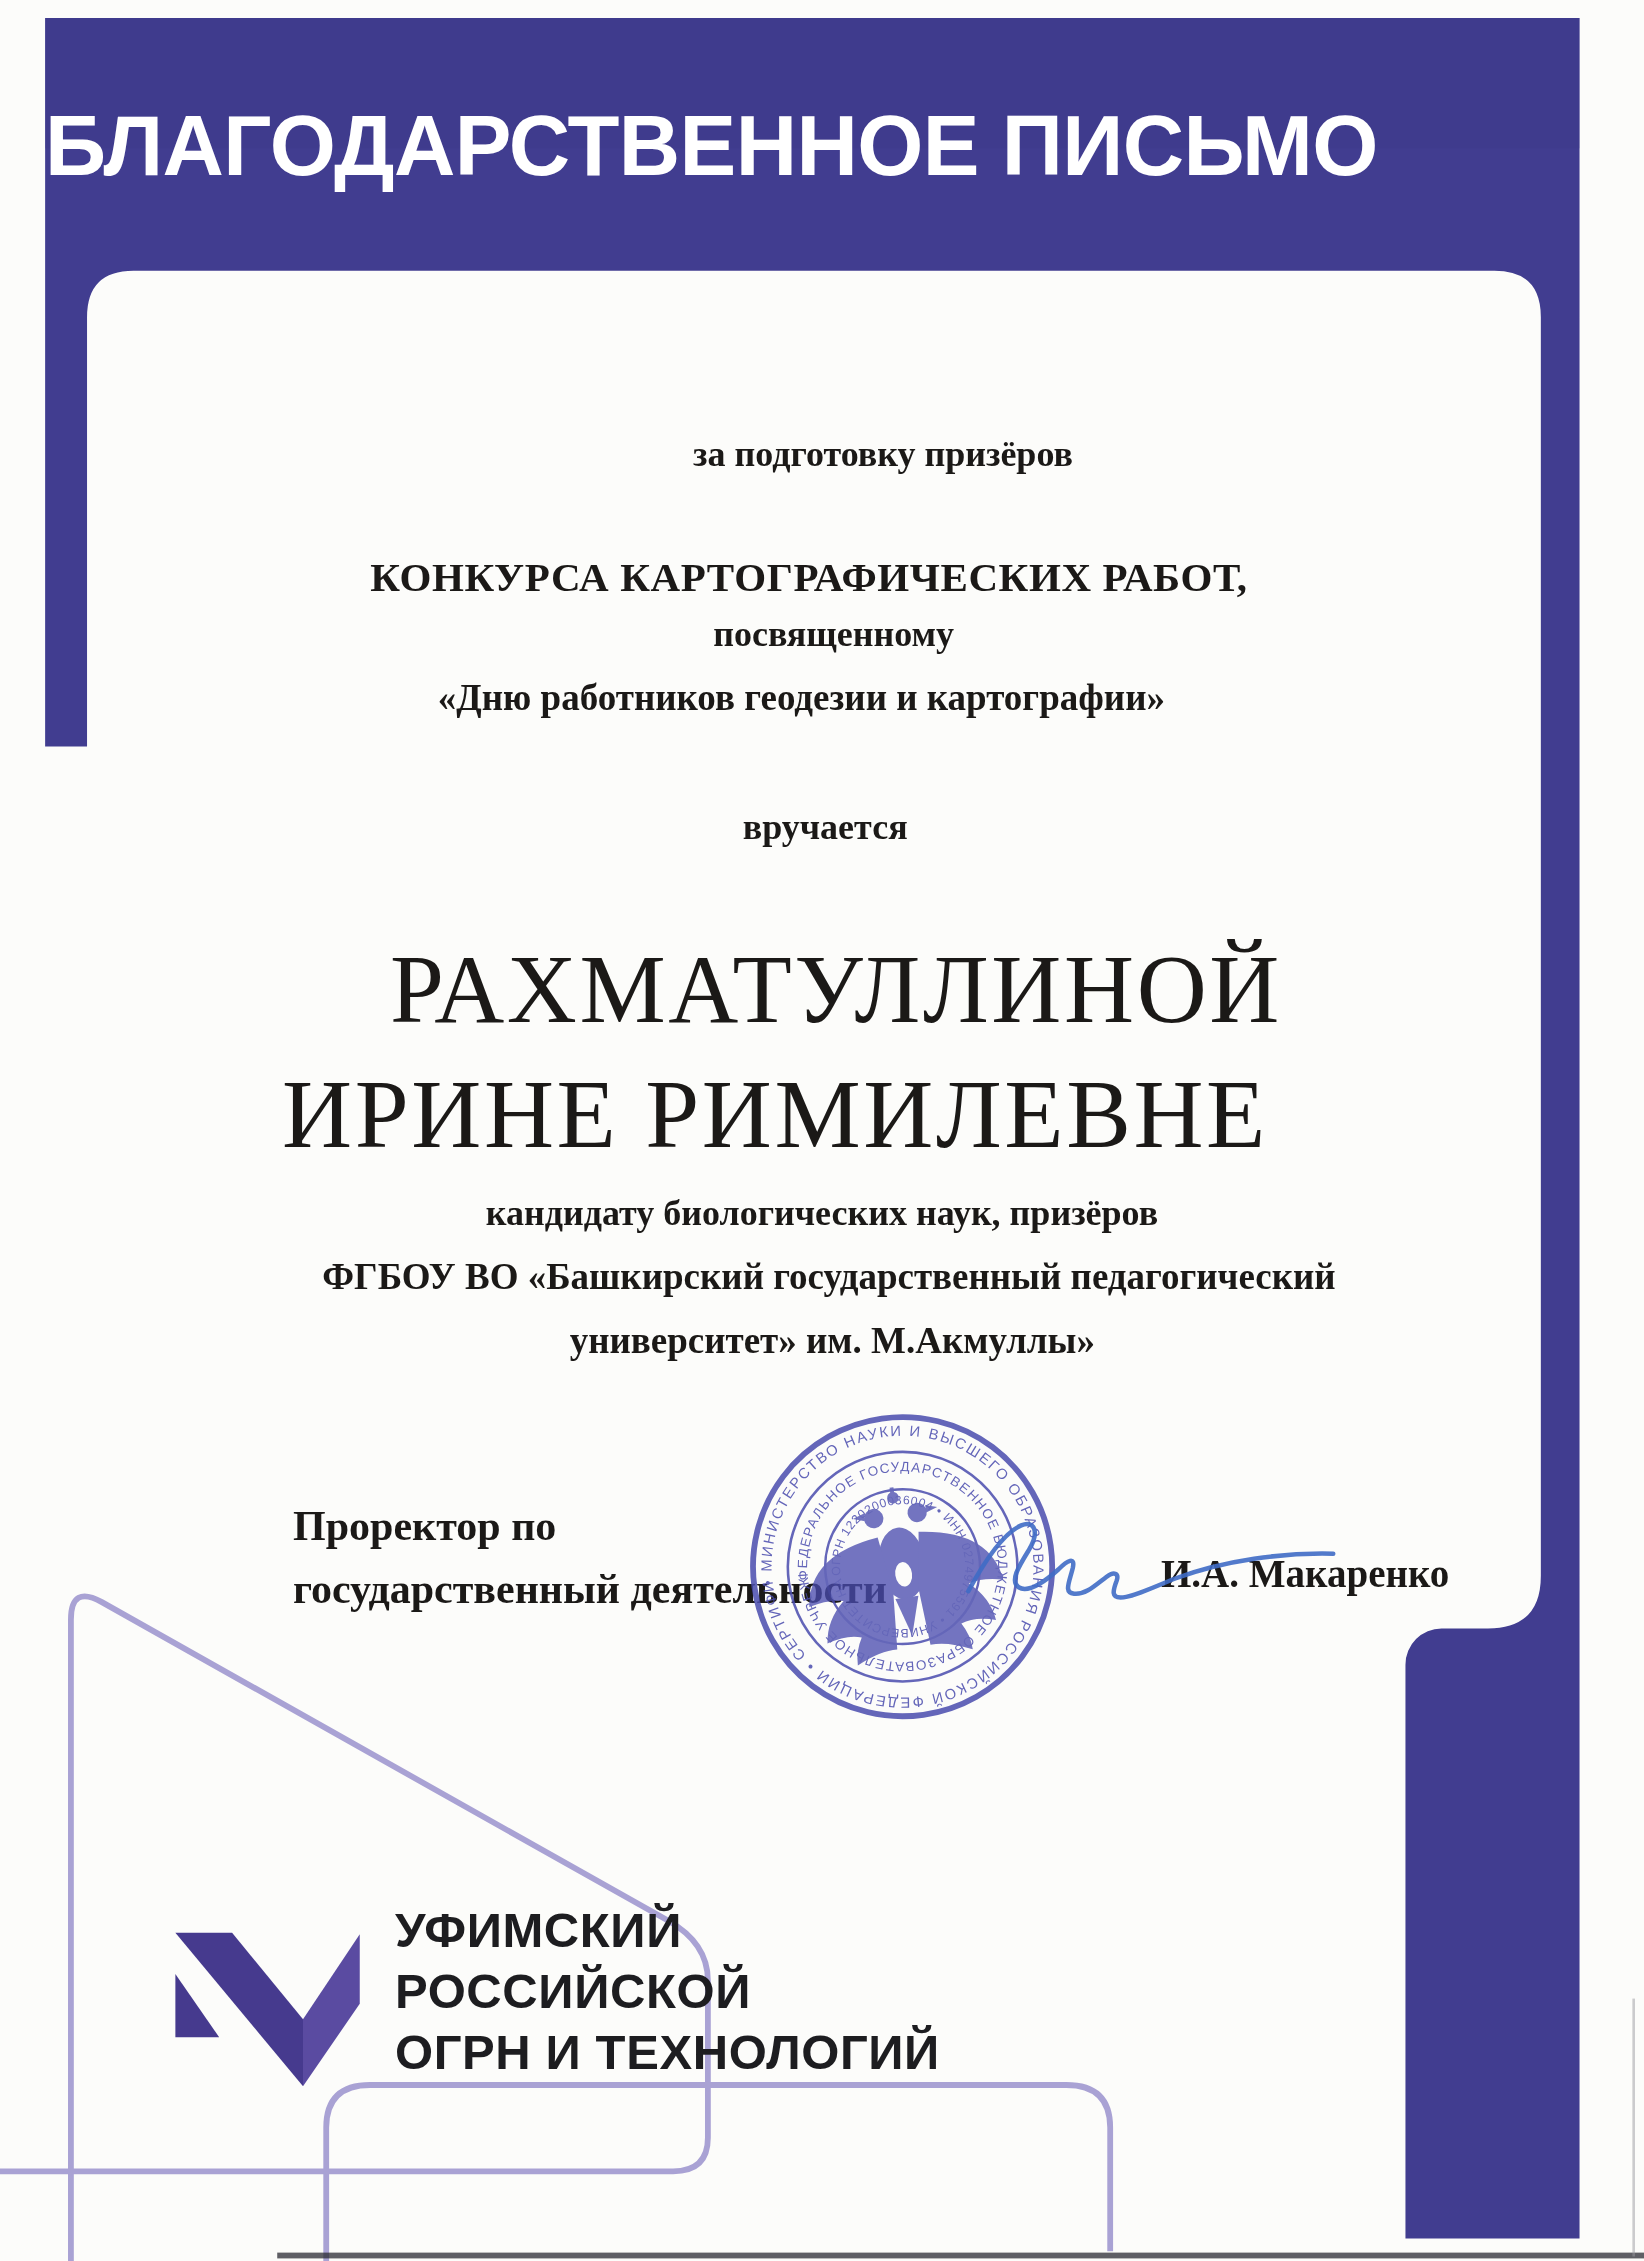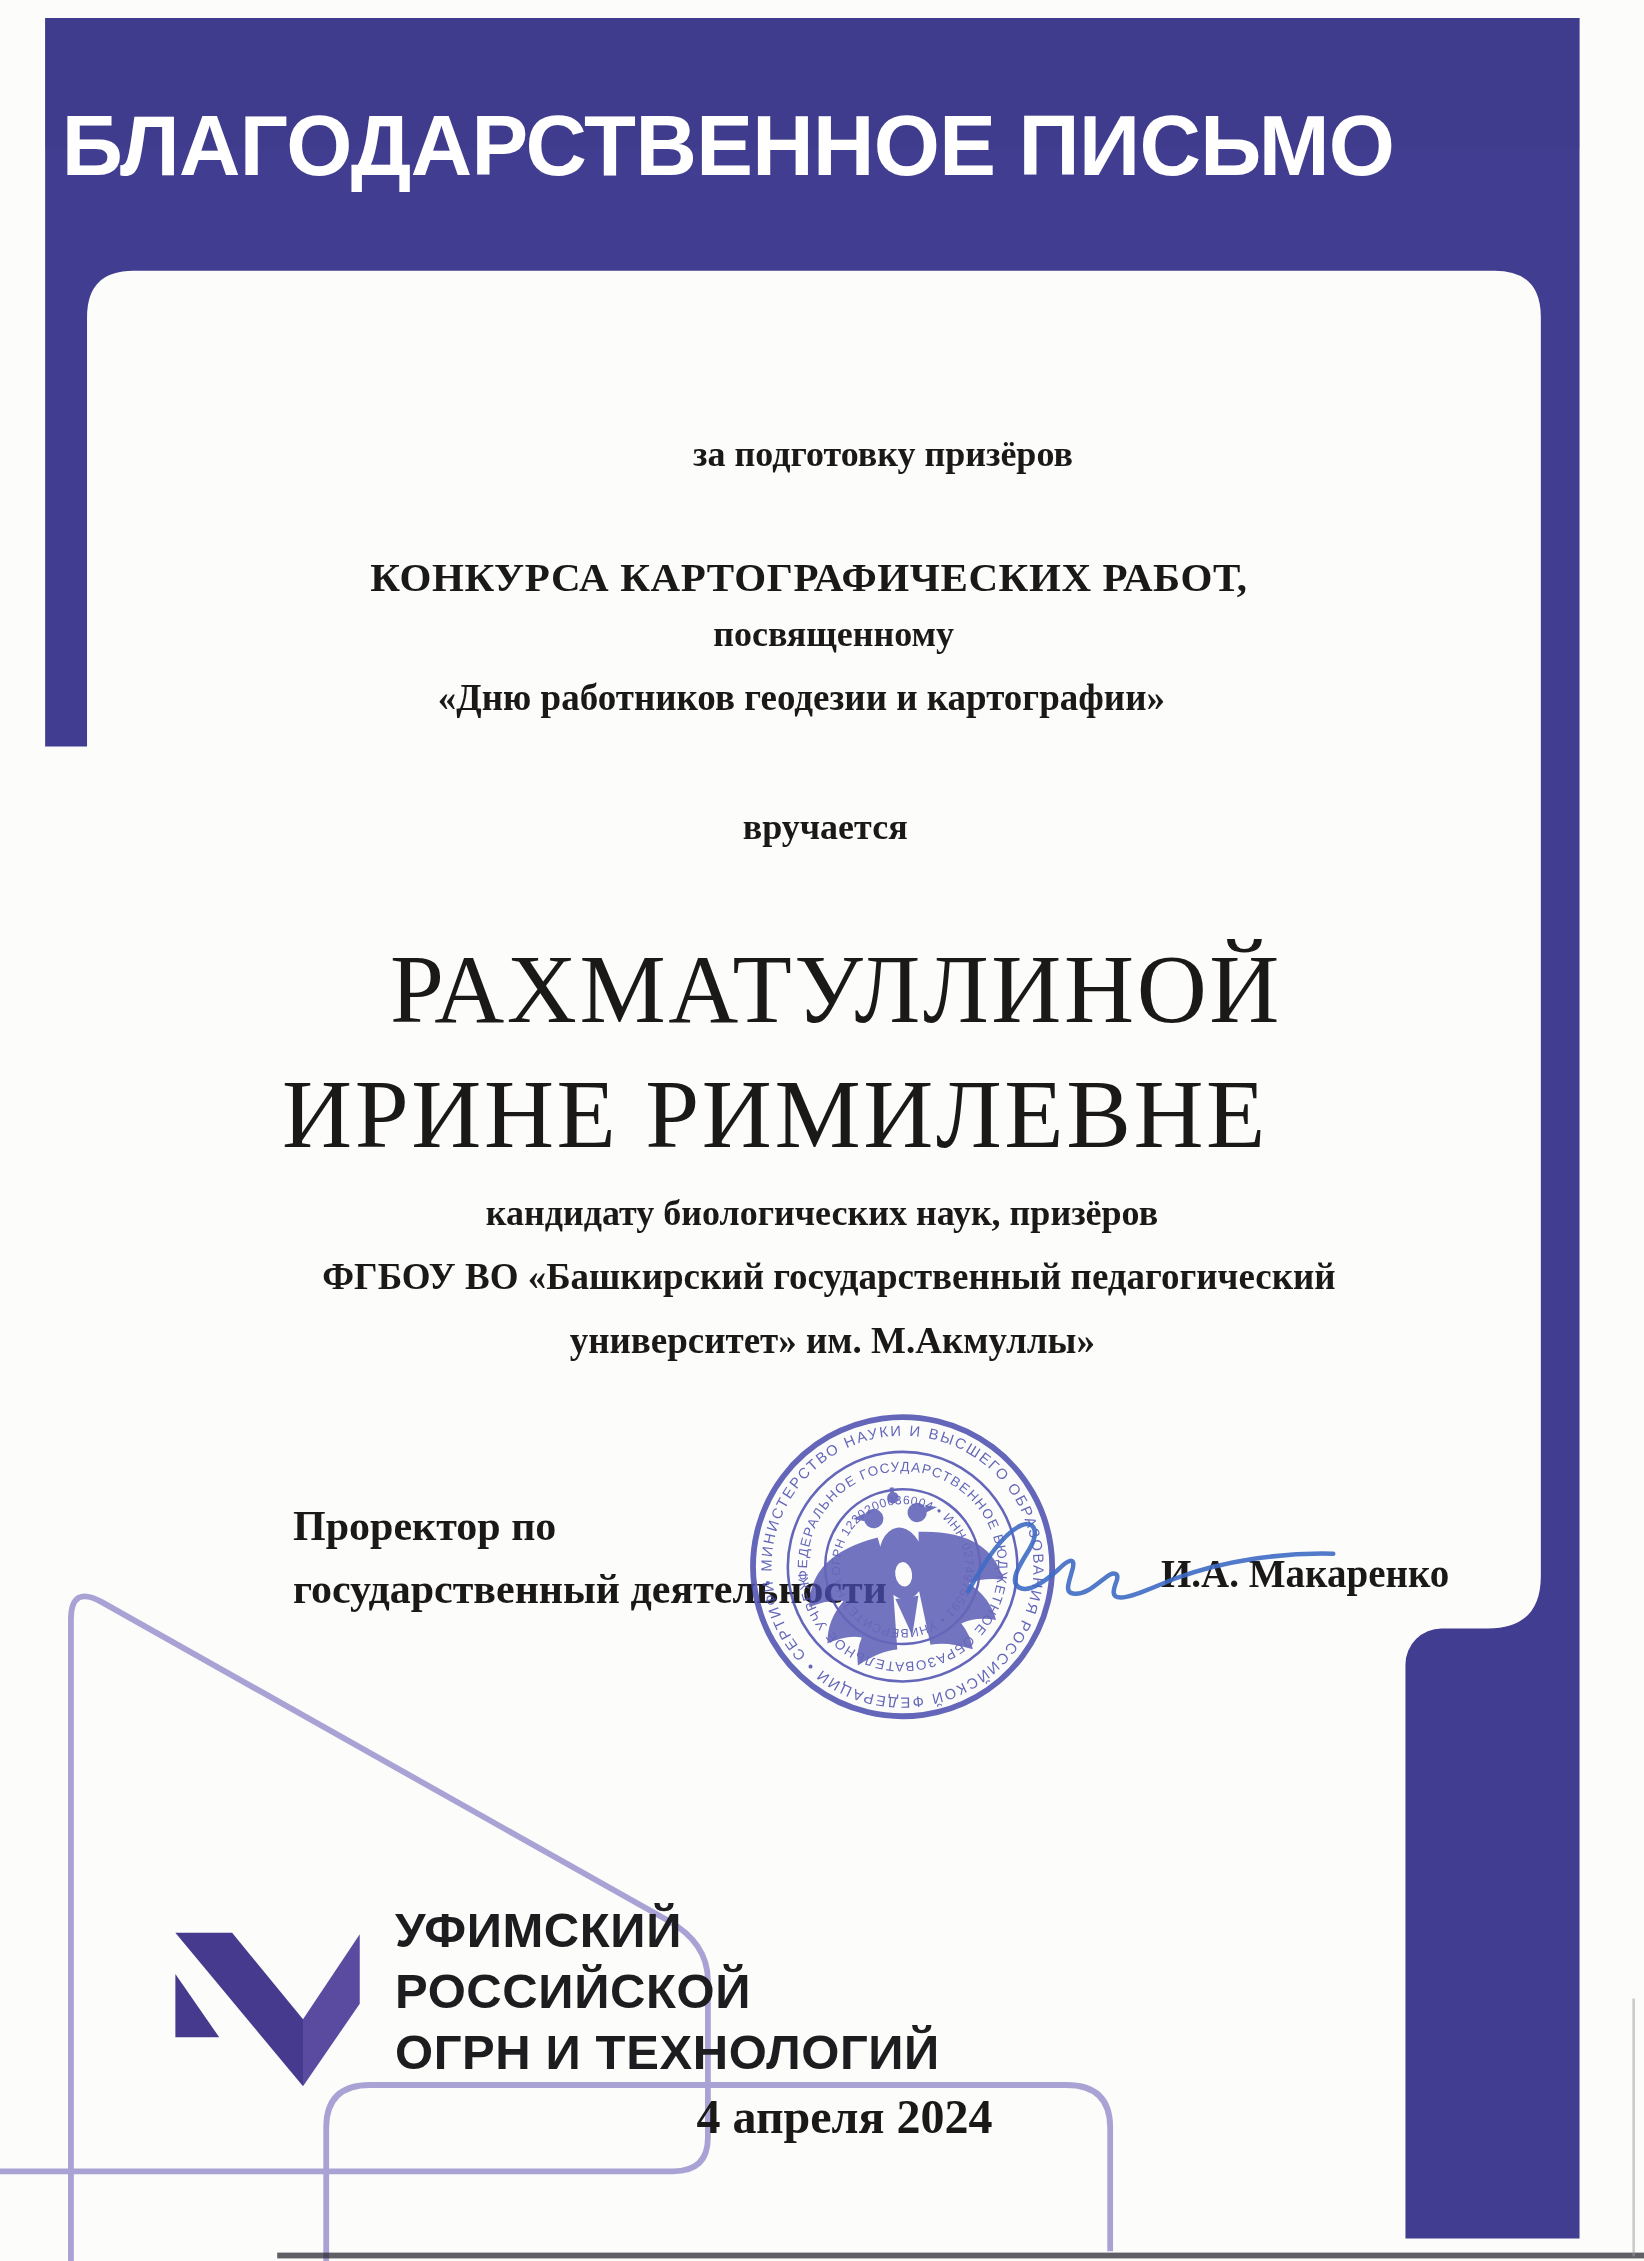--- a/index.html
+++ b/index.html
@@ -13,21 +13,21 @@
   }
   .layer{position:absolute;left:0;top:0;width:1644px;height:2261px;}
   .center-line{
     position:absolute;left:0;width:1644px;
     text-align:center;white-space:nowrap;
     font-family:"Liberation Serif", serif;
   }
   .b{font-weight:bold;}
   .title{
     position:absolute;left:45px;top:97px;width:1366px;
-    text-align:center;white-space:nowrap;
+    white-space:nowrap;
     font-family:"Liberation Sans", sans-serif;
     font-weight:bold;font-size:85px;letter-spacing:-0.6px;
     color:#ffffff;
   }
   .fs56{font-size:36px;}
   .fs58{font-size:37px;}
   .fs64{font-size:41px;}
   .name{font-size:97px;letter-spacing:2.6px;font-weight:400;}
   .signer-role{
     position:absolute;left:293px;top:1495px;
@@ -158,16 +158,15 @@
       <polygon points="272,3062 340,3160 272,3160" fill="#463a8e"></polygon>
     </g>
   </svg>
 
   <div class="logo-text">
     <div>УФИМСКИЙ</div>
     <div>РОССИЙСКОЙ</div>
     <div>ОГРН И ТЕХНОЛОГИЙ</div>
   </div>
 
-  <div class="date-line">4 апреля 2024</div>
 
 </div>
 
 
 </body></html>

